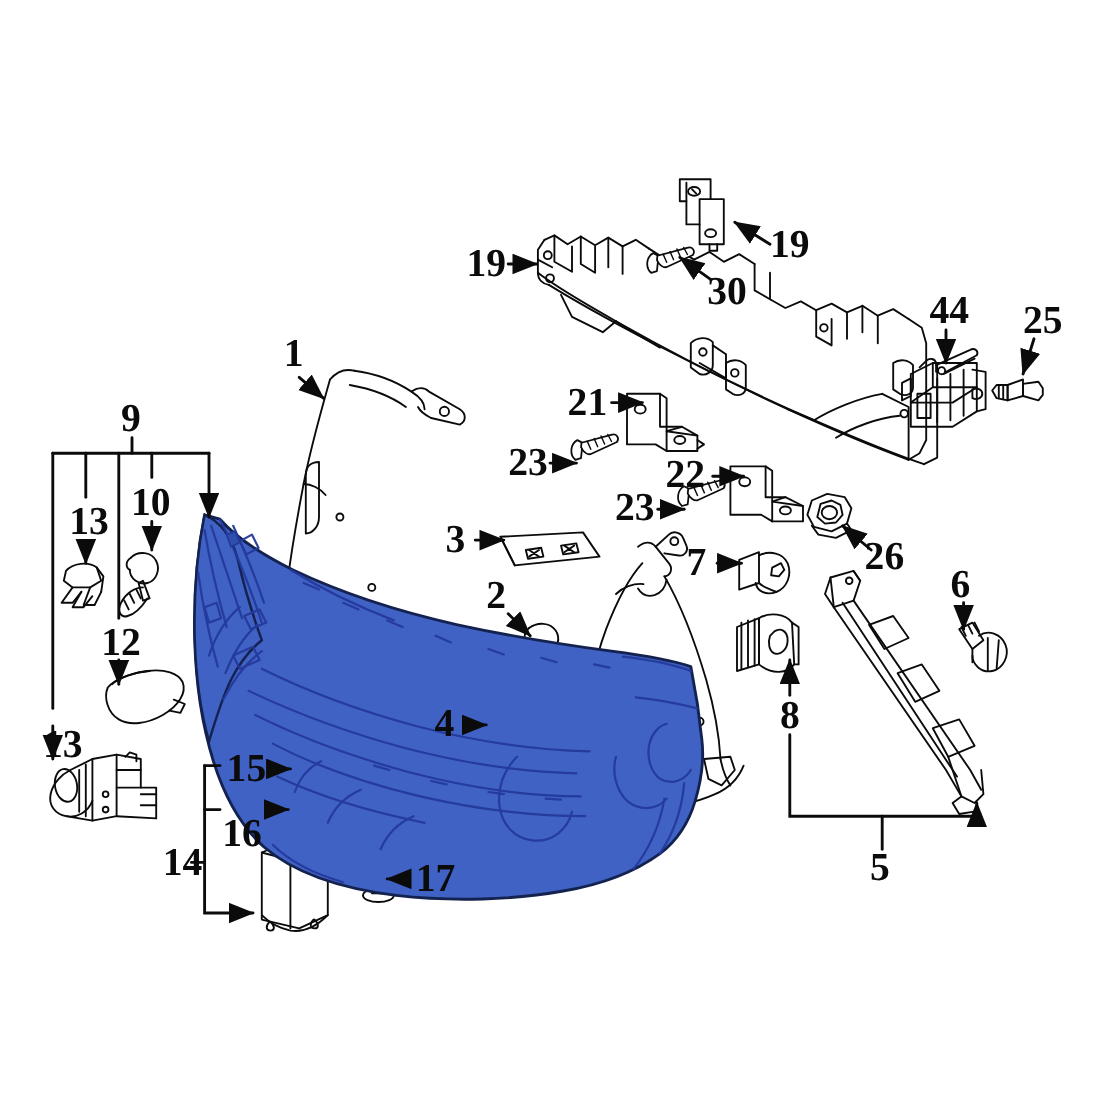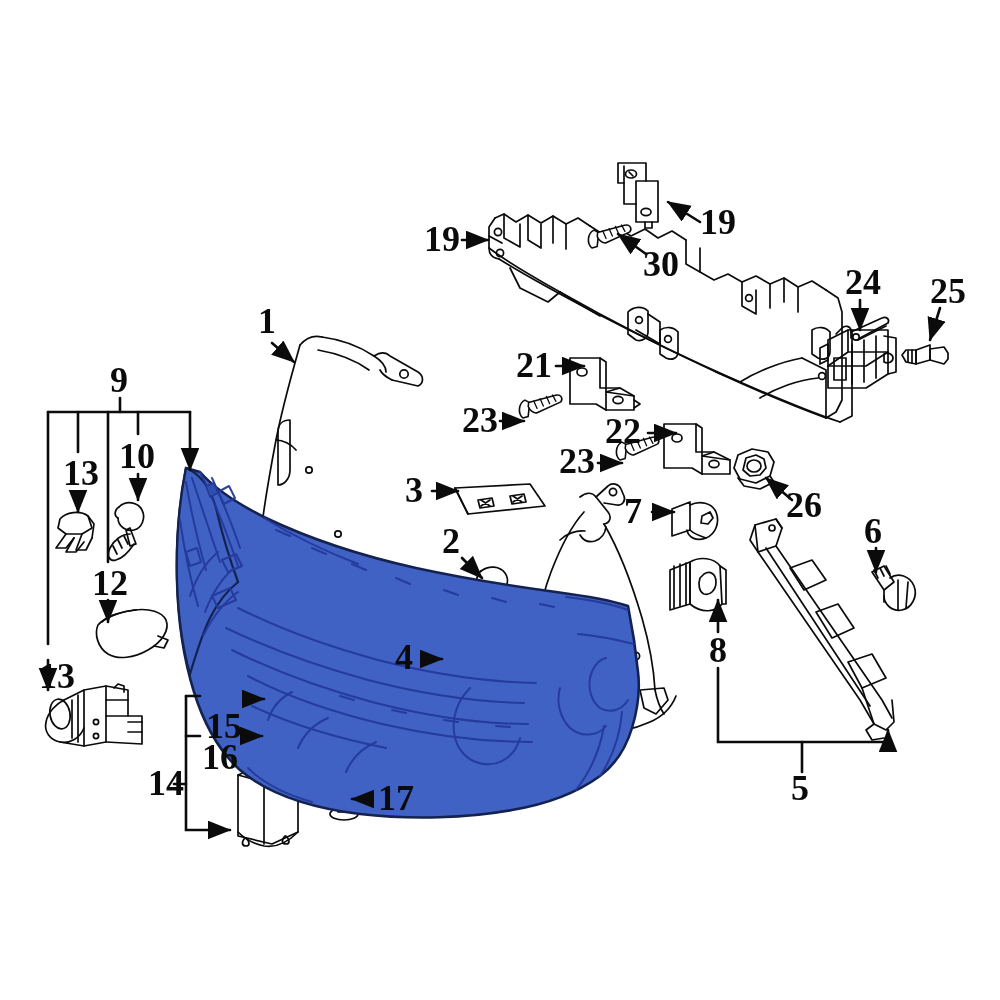--- a/index.html
+++ b/index.html
@@ -441,27 +441,27 @@
   <div class="callout cal-lg" style="left:791px;top:770px">5</div>
   <div class="callout cal-lg" style="left:864px;top:513px">6</div>
   <div class="callout cal-lg" style="left:624px;top:493px">7</div>
   <div class="callout cal-lg" style="left:709px;top:632px">8</div>
   <div class="callout cal-lg" style="left:110px;top:362px">9</div>
   <div class="callout cal-lg" style="left:119px;top:438px">10</div>
   <div class="callout cal-lg" style="left:63px;top:455px">13</div>
   <div class="callout cal-lg" style="left:92px;top:565px">12</div>
   <div class="callout cal-lg" style="left:39px;top:658px">13</div>
   <div class="callout cal-lg" style="left:148px;top:765px">14</div>
-  <div class="callout cal-lg" style="left:206px;top:708px">15</div>
+  <div class="callout cal-lg" style="left:206px;top:680px">15</div>
   <div class="callout cal-lg" style="left:202px;top:739px">16</div>
   <div class="callout cal-lg" style="left:378px;top:780px">17</div>
   <div class="callout cal-lg" style="left:424px;top:221px">19</div>
   <div class="callout cal-lg" style="left:700px;top:204px">19</div>
   <div class="callout cal-lg" style="left:643px;top:246px">30</div>
   <div class="callout cal-lg" style="left:516px;top:347px">21</div>
   <div class="callout cal-lg" style="left:605px;top:413px">22</div>
   <div class="callout cal-lg" style="left:462px;top:402px">23</div>
   <div class="callout cal-lg" style="left:559px;top:443px">23</div>
-  <div class="callout cal-lg" style="left:845px;top:264px">24</div>
+  <div class="callout cal-lg" style="left:845px;top:264px">44</div>
   <div class="callout cal-lg" style="left:930px;top:273px">25</div>
   <div class="callout cal-lg" style="left:786px;top:487px">26</div>
 
 </div>
 
 </body></html>

